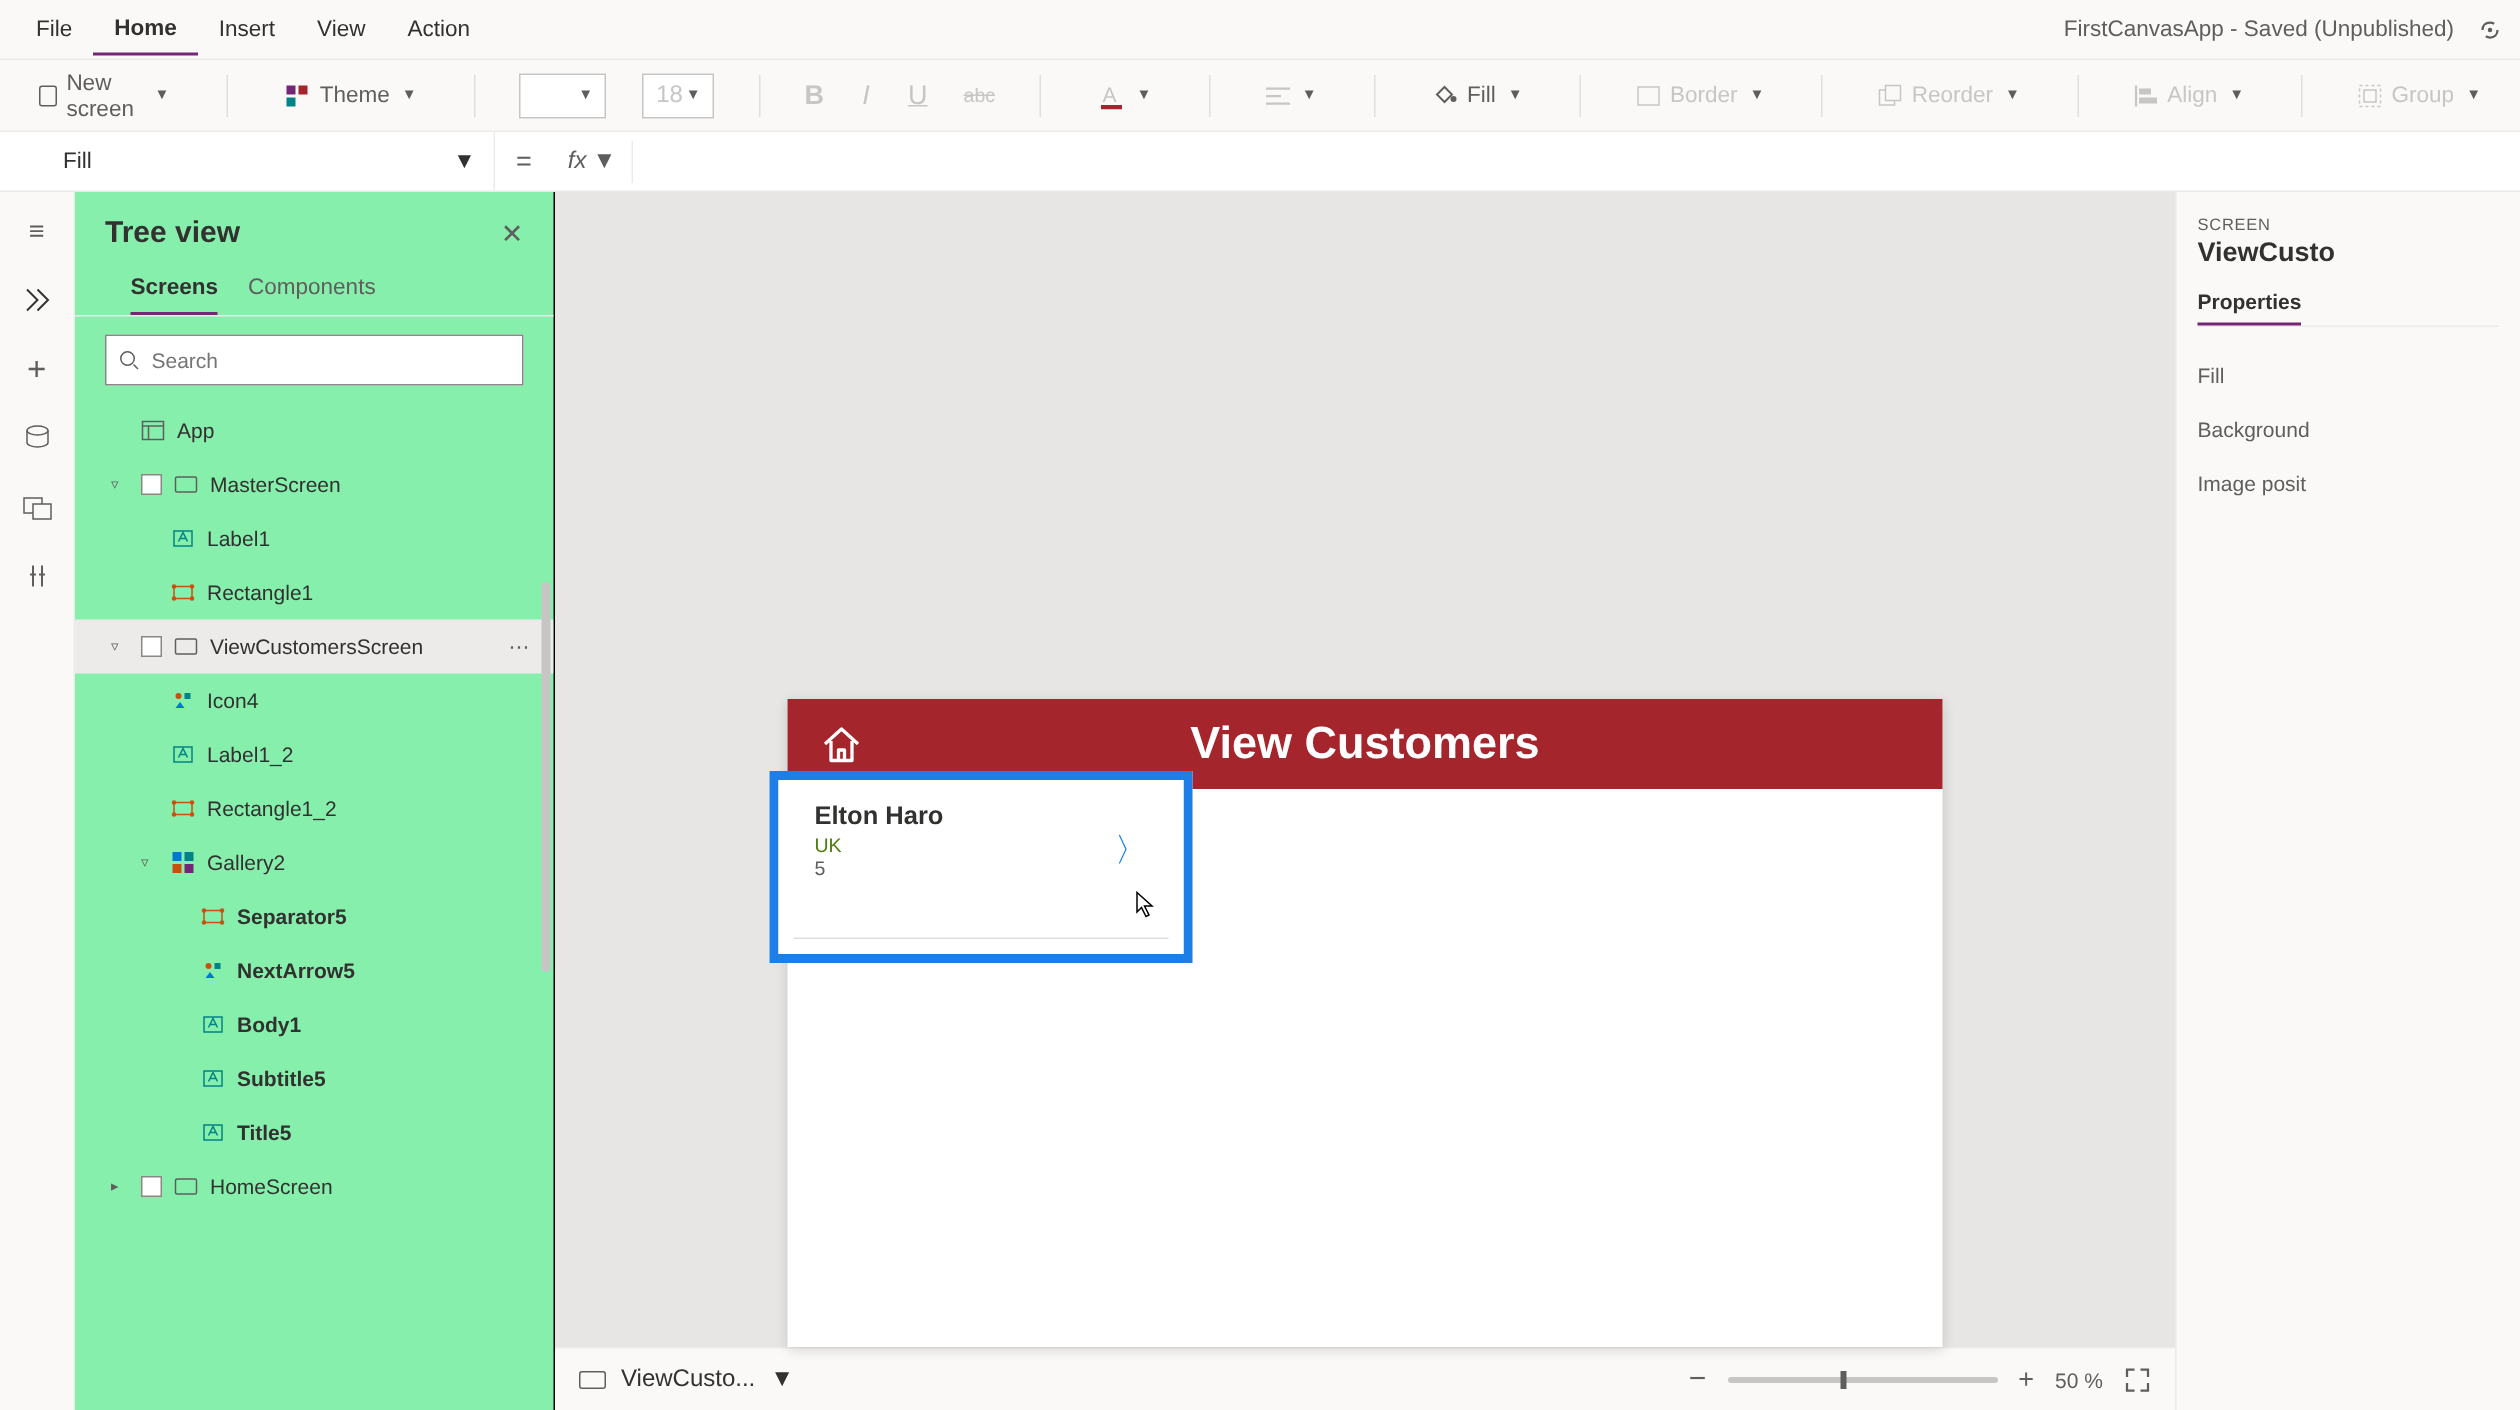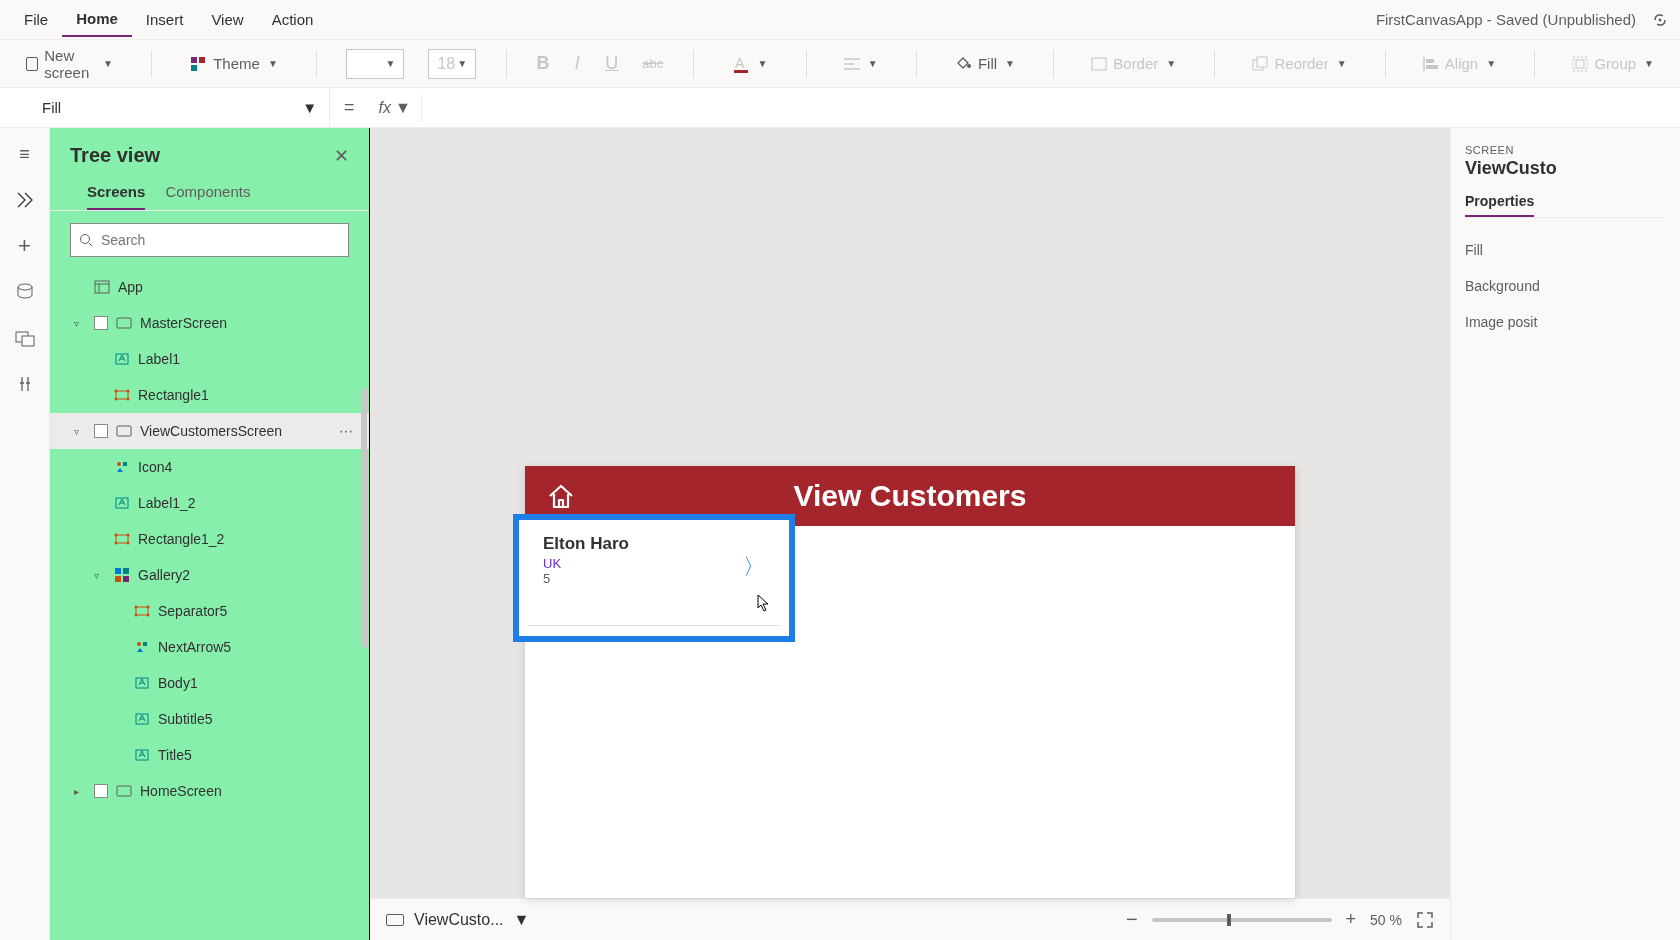--- a/index.html
+++ b/index.html
@@ -50,36 +50,36 @@
 .search-box { width:100%; height:34px; border:1px solid #8a8886; display:flex; align-items:center; padding:0 8px; gap:8px; background:#fff;}
 .search-box input { border:none; outline:none; flex:1; font-size:14px;}
 .tree-list { flex:1; overflow-y:auto; padding-bottom:10px;}
 .tree-item { display:flex; align-items:center; height:36px; padding-left: 20px; font-size:14px; color:#323130; cursor:pointer; gap:8px; position:relative;}
 .tree-item.selected { background:#edebe9;}
 .tree-item .caret { width:12px; font-size:10px; color:#605e5c;}
 .tree-item .spacer { width:12px;}
 .tree-item .ti-icon { width:16px; height:16px; display:flex; align-items:center; justify-content:center;}
 .tree-item.depth1 { padding-left: 24px;}
 .tree-item.depth2 { padding-left: 44px;}
-.tree-item.depth3 { padding-left: 64px;}
+.tree-item.depth3 { padding-left: 64px; font-weight: bold;}
 .tree-item .more { position:absolute; right:16px; color:#605e5c;}
 .scroll-track { position:absolute; right:0; top:260px; width:10px; height:480px; background:transparent;}
 .scroll-thumb { position:absolute; right:2px; top:0; width:6px; height:260px; background:#c8c6c4; border-radius:3px;}
 
 
 .canvas-area { flex:1; background:#e8e6e4; position:relative; display:flex; flex-direction:column;}
 .canvas-inner { flex:1; display:flex; align-items:flex-end; justify-content:center; padding-top:90px;}
 .app-screen { width: 770px; height: 432px; background:#fff; box-shadow: 0 2px 8px rgba(0,0,0,0.15); position:relative;}
 .app-header { height: 60px; background:#a4262c; display:flex; align-items:center; position:relative;}
 .app-header .home-icon { position:absolute; left:20px; top:14px; color:#fff;}
 .app-header .title { flex:1; text-align:center; color:#fff; font-size:30px; font-weight:700;}
 .gallery-item { position:absolute; top:48px; left:-12px; width: 282px; height: 128px; border:6px solid #1e7ee8; background:#fff; z-index:5;}
 .gallery-content { position:relative; width:100%; height:100%; background:#fff; padding: 14px 18px 0 24px;}
 .gallery-content .title-line { font-size:17px; font-weight:600; color:#323130; margin-bottom:2px;}
-.gallery-content .sub-line { font-size:13px; color:#6d28d9;}
+.gallery-content .sub-line { font-size:13px; color:#4d7c0f;}
 .gallery-content .body-line { font-size:13px; color:#605e5c;}
 .gallery-content .arrow { position:absolute; right:24px; top:32px; color:#1e7ee8; font-size:22px;}
 .gallery-content .sep-line { position:absolute; bottom:10px; left:10px; right:10px; height:1px; background:#e1dfdd;}
 .cursor { position:absolute; left:238px; top:74px; font-size:14px; color:#000; pointer-events:none;}
 
 
 .canvas-footer { height:42px; border-top:1px solid #edebe9; background:#faf9f8; display:flex; align-items:center; padding:0 16px; gap:12px;}
 .canvas-footer .left { display:flex; align-items:center; gap:10px;}
 .canvas-footer .screen-box { width:18px; height:12px; border:1.5px solid #605e5c; border-radius:2px;}
 .canvas-footer .right { margin-left:auto; display:flex; align-items:center; gap:14px; color:#605e5c; font-size:14px;}

